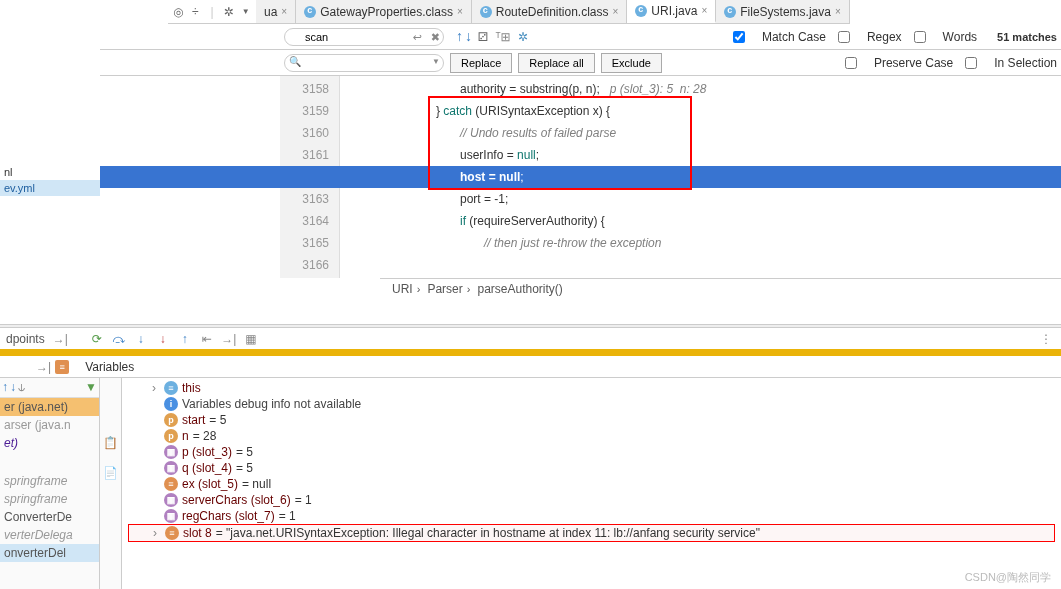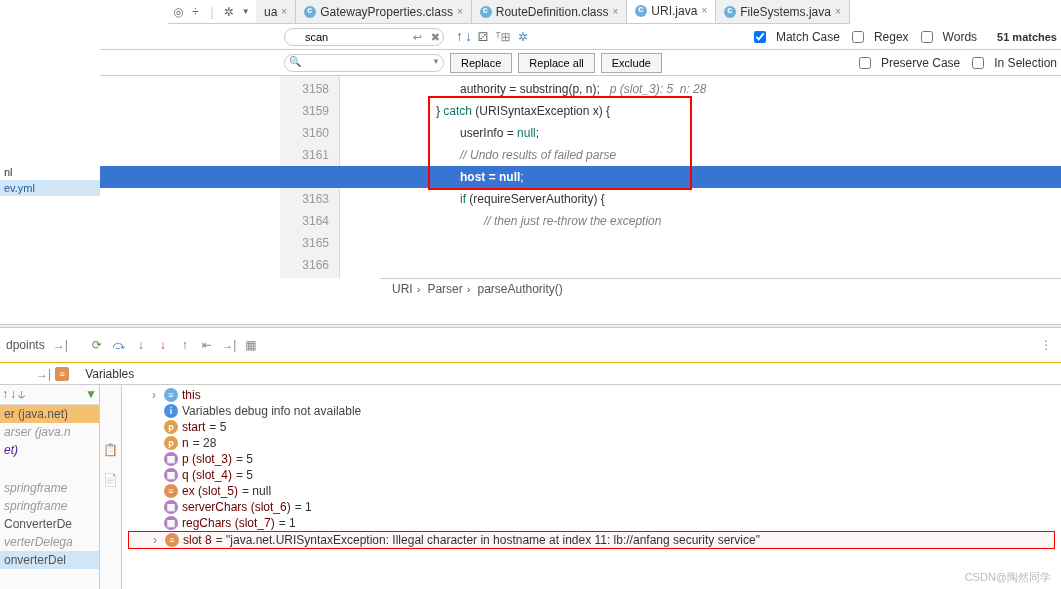--- a/index.html
+++ b/index.html
@@ -18,38 +18,38 @@
 .left-item.sel{background:#d0e6f6}
 .search-bar{height:26px;border-bottom:1px solid #ccc;display:flex;align-items:center;padding:2px 4px;gap:6px;background:#fff}
 .search-input{flex:none;width:160px;border:1px solid #ccc;border-radius:10px;padding:2px 20px 2px 20px;font-size:11px;position:relative}
 .search-wrap{position:relative;margin-left:180px}
 .search-wrap::before{content:"🔍";position:absolute;left:5px;top:2px;font-size:10px;color:#888}
 .search-clear{position:absolute;right:4px;top:3px;color:#888;font-size:11px}
 .arrows{display:flex;gap:2px;margin-left:6px}
 .arrow{color:#3a7fc4;font-size:14px;cursor:pointer}
 .arrow.dn{color:#3a7fc4}
 .opts{display:flex;gap:12px;margin-left:auto;align-items:center}
-.chk{display:flex;align-items:center;gap:10px;font-size:11px}
+.chk{display:flex;align-items:center;gap:17px;font-size:11px}
 .chk input{width:12px;height:12px}
 .matches{font-size:11px;color:#333;font-weight:bold;margin-left:8px}
 .replace-bar{height:26px;border-bottom:1px solid #ccc;display:flex;align-items:center;padding:2px 4px;gap:6px}
 .btn{border:1px solid #aaa;background:#f5f5f5;padding:3px 10px;font-size:11px;cursor:pointer}
 .code-area{flex:1;display:flex;overflow:hidden;background:#fff}
 .gutter{width:60px;background:#f2f2f2;border-right:1px solid #ddd;text-align:right;padding-right:10px;color:#999;font-family:Consolas,monospace;font-size:12px;line-height:22px;padding-top:2px;margin-left:180px}
 .code{flex:1;font-family:Consolas,monospace;font-size:13px;line-height:22px;padding-top:2px;position:relative}
 .code-line{white-space:pre;padding-left:120px}
 .code-line.hl{background:#3874d1;color:#fff}
 .kw{color:#0f766e;font-weight:normal}
 .cm{color:#808080;font-style:italic}
 .red-box{position:absolute;border:2px solid red;pointer-events:none}
 .breadcrumb{height:22px;border-top:1px solid #ccc;padding:3px 8px;font-size:11px;color:#555;margin-left:280px}
 .breadcrumb span{margin:0 4px}
 .mid-divider{position:absolute;left:0;right:0;top:324px;height:4px;background:#eee;border-top:1px solid #ccc;border-bottom:1px solid #ccc}
 .debug-area{position:absolute;left:0;right:0;top:328px;bottom:0;display:flex;flex-direction:column}
-.debug-toolbar{height:35px;border-bottom:1px solid #eab308;display:flex;align-items:center;padding:2px 6px;gap:4px}
+.debug-toolbar{height:28px;border-bottom:7px solid #eab308;display:flex;align-items:center;padding:2px 6px;gap:4px}
 .debug-body{flex:1;display:flex}
 .debug-left{width:100px;border-right:1px solid #ccc;background:#fafafa;font-size:11px}
 .dl-item{padding:2px 4px;color:#555;white-space:nowrap;overflow:hidden}
 .dl-item.hl{background:#f5c070}
 .dl-item.sel{background:#d0e6f6}
 .debug-right{flex:1;display:flex;flex-direction:column}
 .vars-body{flex:1;padding:2px 6px;font-family:"Segoe UI";font-size:12px;overflow:auto}
 .var-row{padding:1px 0 1px 20px;display:flex;align-items:center;gap:4px}
 .var-row .exp{color:#888;width:12px;text-align:center}
 .var-icon{width:14px;height:14px;border-radius:50%;display:inline-flex;align-items:center;justify-content:center;font-size:9px;color:#fff;font-weight:bold}
@@ -165,23 +165,24 @@
       <div>3161</div>
       <div>3162</div>
       <div>3163</div>
       <div>3164</div>
       <div>3165</div>
       <div>3166</div>
     </div>
     <div class="code">
       <div class="code-line"><span>authority = substring(p, n);   </span><span class="cm">p (slot_3): 5  n: 28</span></div>
       <div class="code-line" style="padding-left:96px"><span>} </span><span class="kw">catch</span><span> (URISyntaxException x) {</span></div>
+      <div class="code-line"><span class="cm">// Undo results of failed parse</span></div>
       <div class="code-line"><span>userInfo = </span><span class="kw">null</span><span>;</span></div>
-      <div class="code-line"><span class="cm">// Undo results of failed parse</span></div>
       <div class="code-line hl" style="margin-left:-240px;padding-left:360px"><span style="font-weight:bold">host = </span><span style="font-weight:bold">null</span><span>;</span></div>
+      <div class="code-line"><span>port = -1;</span></div>
       <div class="code-line"><span class="kw">if</span><span> (requireServerAuthority) {</span></div>
       <div class="code-line" style="padding-left:144px"><span class="cm">// then just re-throw the exception</span></div>
       <div class="red-box" style="left:88px;top:20px;width:264px;height:94px"></div>
     </div>
   </div>
   <div class="breadcrumb">
     <span>URI</span>›
     <span>Parser</span>›
     <span>parseAuthority()</span>
   </div>
@@ -212,21 +213,21 @@
   </div>
   <div class="debug-body">
     <div class="debug-left" style="width:100px">
       <div style="height:20px;display:flex;gap:2px;padding:2px;border-bottom:1px solid #ddd">
         <span class="arrow2" style="color:#3a7fc4">↑</span>
         <span class="arrow2" style="color:#3a7fc4">↓</span>
         <span class="arrow2" style="color:#888">⫝</span>
         <span class="arrow2" style="color:#5a9e4e;margin-left:auto">▼</span>
       </div>
       <div class="dl-item hl">er (java.net)</div>
-      <div class="dl-item" style="color:#999;font-style:italic">arser (java.n</div>
+      <div class="dl-item" style="color:#999;">arser (java.n</div>
       <div class="dl-item" style="color:#4c1d95;font-style:italic">et)</div>
       <div style="height:20px"></div>
       <div class="dl-item" style="color:#999;font-style:italic">springframe</div>
       <div class="dl-item" style="color:#999;font-style:italic">springframe</div>
       <div class="dl-item">ConverterDe</div>
       <div class="dl-item" style="color:#999;font-style:italic">verterDelega</div>
       <div class="dl-item sel">onverterDel</div>
     </div>
     <div style="width:22px;border-right:1px solid #ccc;background:#fafafa;padding-top:50px;text-align:center">
       <div class="icon-btn" style="margin:6px auto;color:#888">📋</div>

